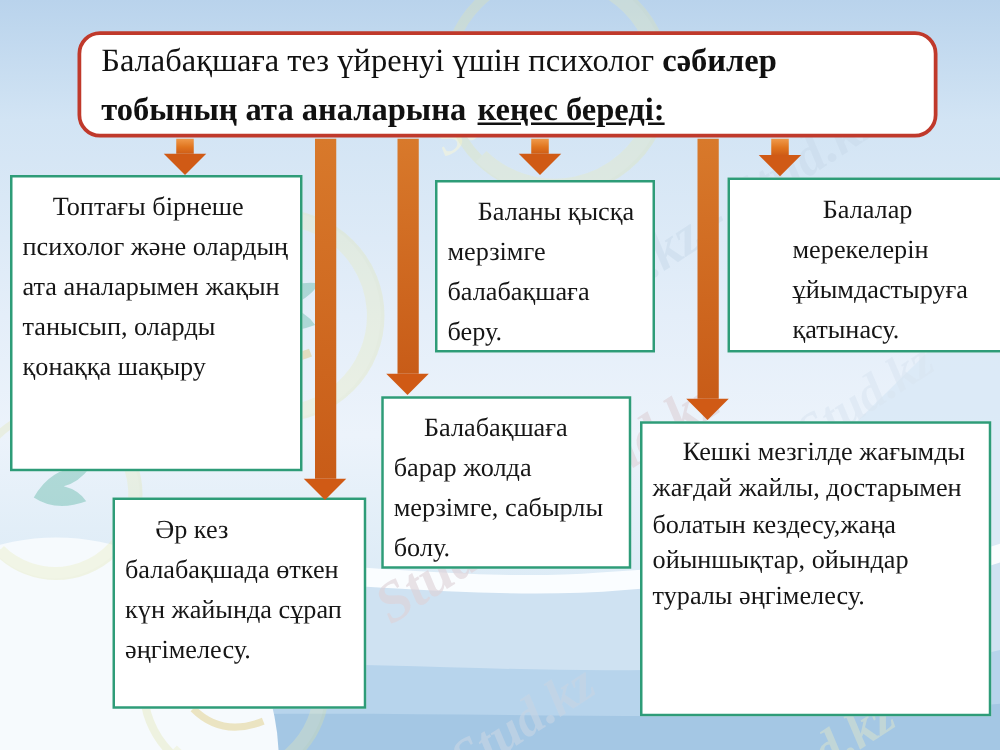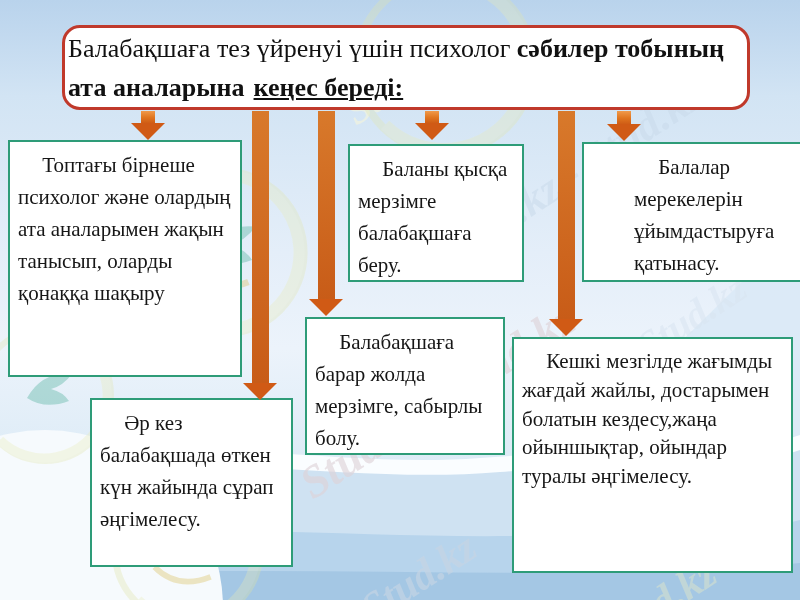--- a/index.html
+++ b/index.html
@@ -10,21 +10,21 @@
   }
   .bg-svg{position:absolute;left:0;top:0;z-index:0;}
   .wm-layer{position:absolute;inset:0;z-index:1;}
   .wm{position:absolute;font-style:italic;font-weight:bold;white-space:nowrap;transform-origin:left top;user-select:none;}
   .logo{position:absolute;opacity:.32;}
   .titlebox{
     position:absolute;left:62px;top:25px;width:688px;height:85px;z-index:3;
     background:#ffffff;border:3px solid #c0392b;border-radius:18px;box-sizing:border-box;
     display:flex;align-items:center;
   }
-  .titlebox p{margin:0;padding:2px 14px 2px 3px;font-size:26px;line-height:1.5;color:#111;}
+  .titlebox p{margin:0;padding:2px 14px 2px 16px;font-size:26px;line-height:1.5;color:#111;}
   .titlebox .b{font-weight:bold;}
   .titlebox .u{font-weight:bold;text-decoration:underline;margin-left:.35em;}
   .nbox{
     position:absolute;background:#ffffff;border:2px solid #2e9c78;box-sizing:border-box;z-index:4;
   }
   .nbox p{margin:0;padding:8px 8px 4px 8px;font-size:21px;line-height:1.52;color:#161616;text-indent:1.15em;}
   .box1{left:8px;  top:140px;width:234px;height:237px;}
   .box2{left:348px;top:144px;width:176px;height:138px;}
   .box3{left:582px;top:142px;width:229px;height:140px;padding-left:42px;}
   .box4{left:305px;top:317px;width:200px;height:138px;}

